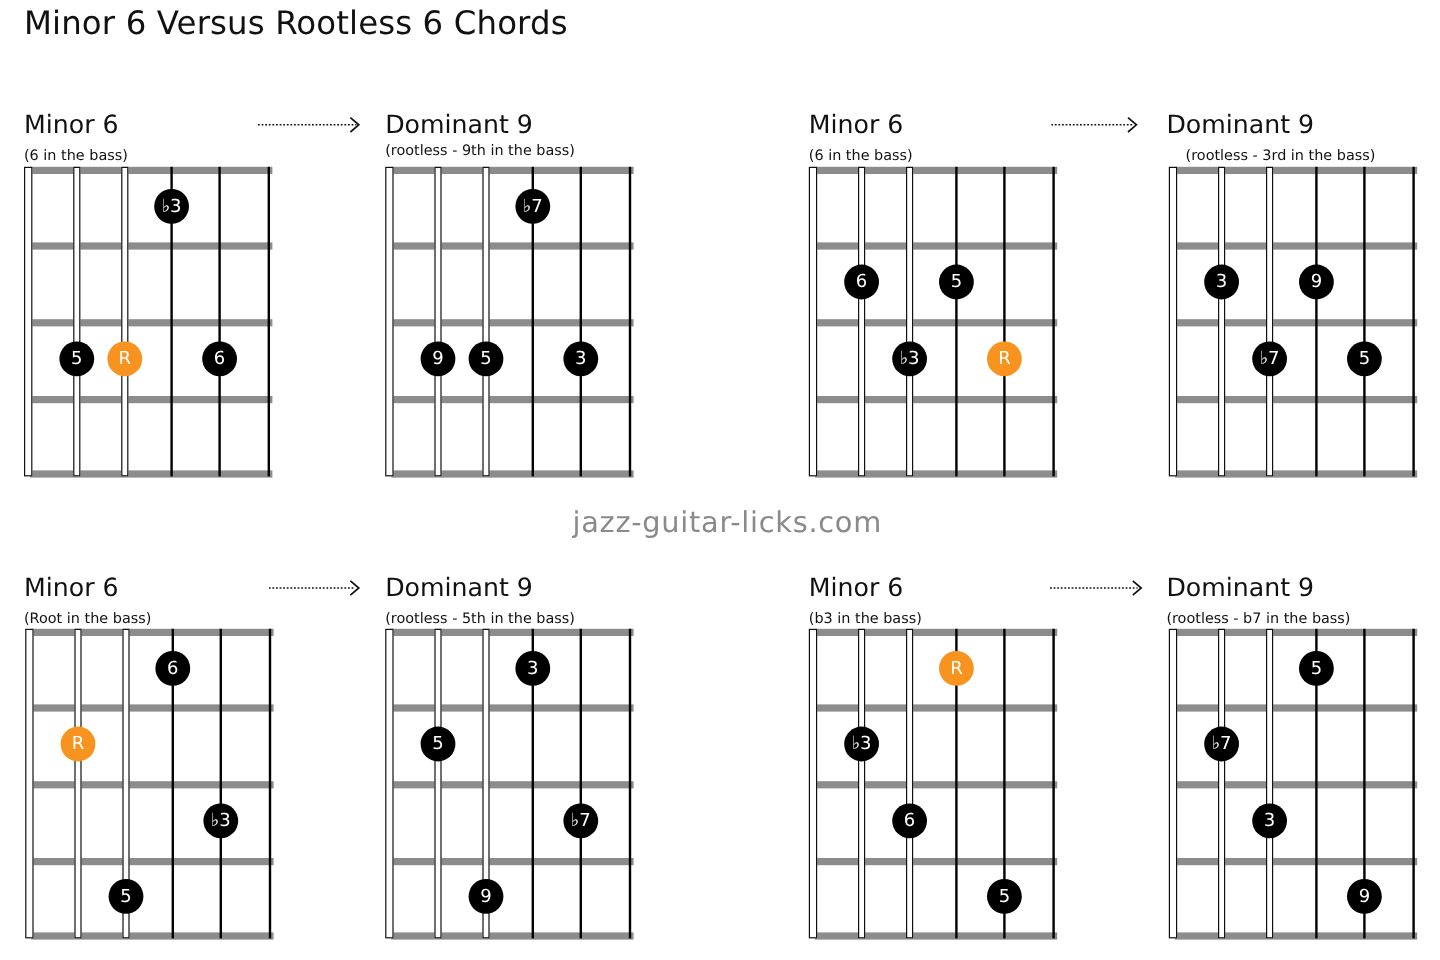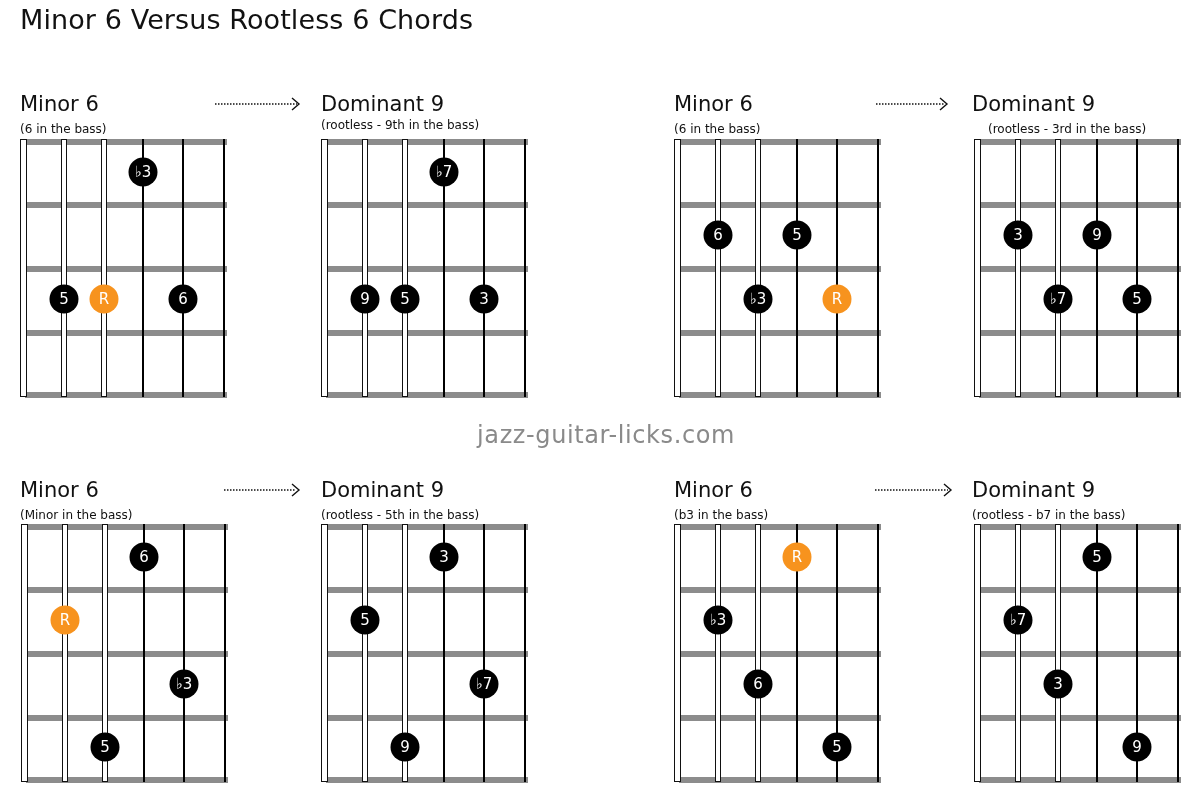--- a/index.html
+++ b/index.html
@@ -108,21 +108,21 @@
     <div class="string plain" style="left: 202px;"></div>
     <div class="note" style="left: 43px; top: 96px;">3</div>
     <div class="note" style="left: 122px; top: 96px;">9</div>
     <div class="note" style="left: 83px; top: 160px;">♭7</div>
     <div class="note" style="left: 162px; top: 160px;">5</div>
   </div>
 
 <div class="watermark">jazz-guitar-licks.com</div>
 
 <div class="chord-title" style="left:20px;top:478px;">Minor 6</div>
-<div class="chord-sub" style="left:20px;top:508px;">(Minor in the bass)</div>
+<div class="chord-sub" style="left:20px;top:508px;">(Root in the bass)</div>
 <svg class="arrow" style="left:224px;top:483px;" viewBox="0 0 86 14">
   <line x1="0" y1="7" x2="72" y2="7" stroke="#111" stroke-width="1.3" stroke-dasharray="1.5 1.5"></line>
   <polyline points="68,1 75,7 68,13" fill="none" stroke="#111" stroke-width="1.4"></polyline>
 </svg>
 <div class="chord-title" style="left:321px;top:478px;">Dominant 9</div>
 <div class="chord-sub" style="left:321px;top:508px;">(rootless - 5th in the bass)</div>
 <div class="diagram" id="d2m" style="left:22px;top:524px;">
     <div class="fret" style="top: 0px;"></div>
     <div class="fret" style="top: 63px;"></div>
     <div class="fret" style="top: 127px;"></div>

